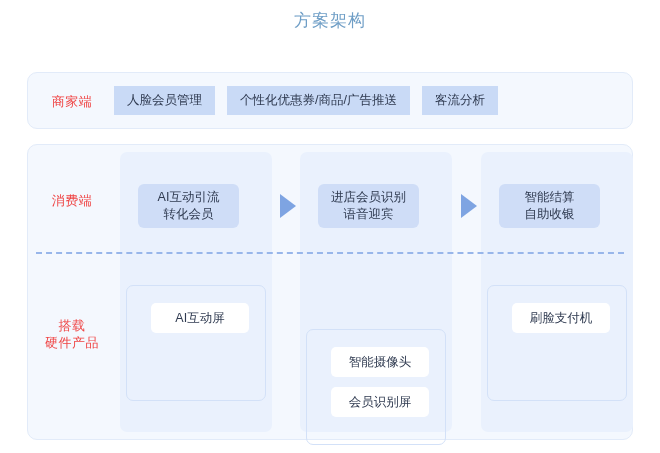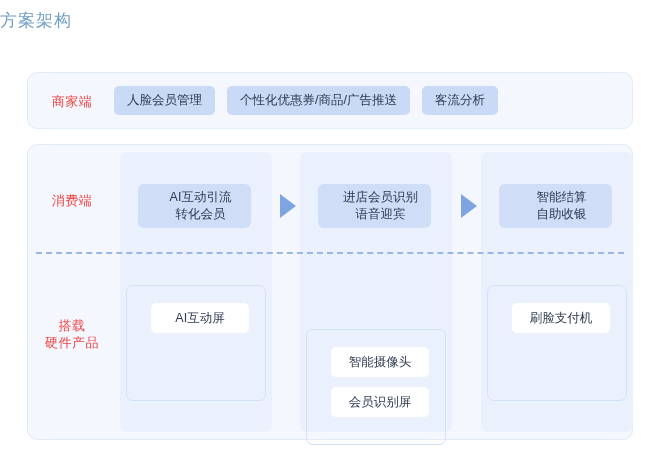--- a/index.html
+++ b/index.html
@@ -14,21 +14,21 @@
     overflow: hidden;
     position: relative;
   }
 
   
   .title {
     position: absolute;
     left: 0;
     top: 9px;
     width: 660px;
-    text-align: left;
+    text-align: center;
     font-size: 17px;
     letter-spacing: 1px;
     color: #6f9ec6;
     font-weight: 400;
   }
 
   
   .panel {
     position: absolute;
     background: #f4f8fe;
@@ -78,21 +78,21 @@
   .chip-row {
     position: absolute;
     left: 114px;
     top: 86px;
     display: flex;
     align-items: center;
     gap: 12px;
   }
   .chip {
     background: #c9daf6;
-    border-radius: 5px;
+    border-radius: 0;
     color: #2f3a50;
     font-size: 12.5px;
     padding: 7px 13px;
     white-space: nowrap;
     line-height: 15px;
   }
 
   
   .col {
     position: absolute;
@@ -115,21 +115,20 @@
     background: #cfddf7;
     border-radius: 6px;
     display: flex;
     flex-direction: column;
     align-items: center;
     justify-content: center;
     color: #2f3a50;
     font-size: 12.5px;
     line-height: 17px;
     text-align: center;
-    padding-left: 12px;
   }
   .stage-0 { left: 138px; }
   .stage-1 { left: 318px; }
   .stage-2 { left: 499px; }
 
   
   .arrow {
     position: absolute;
     top: 194px;
     width: 0;

